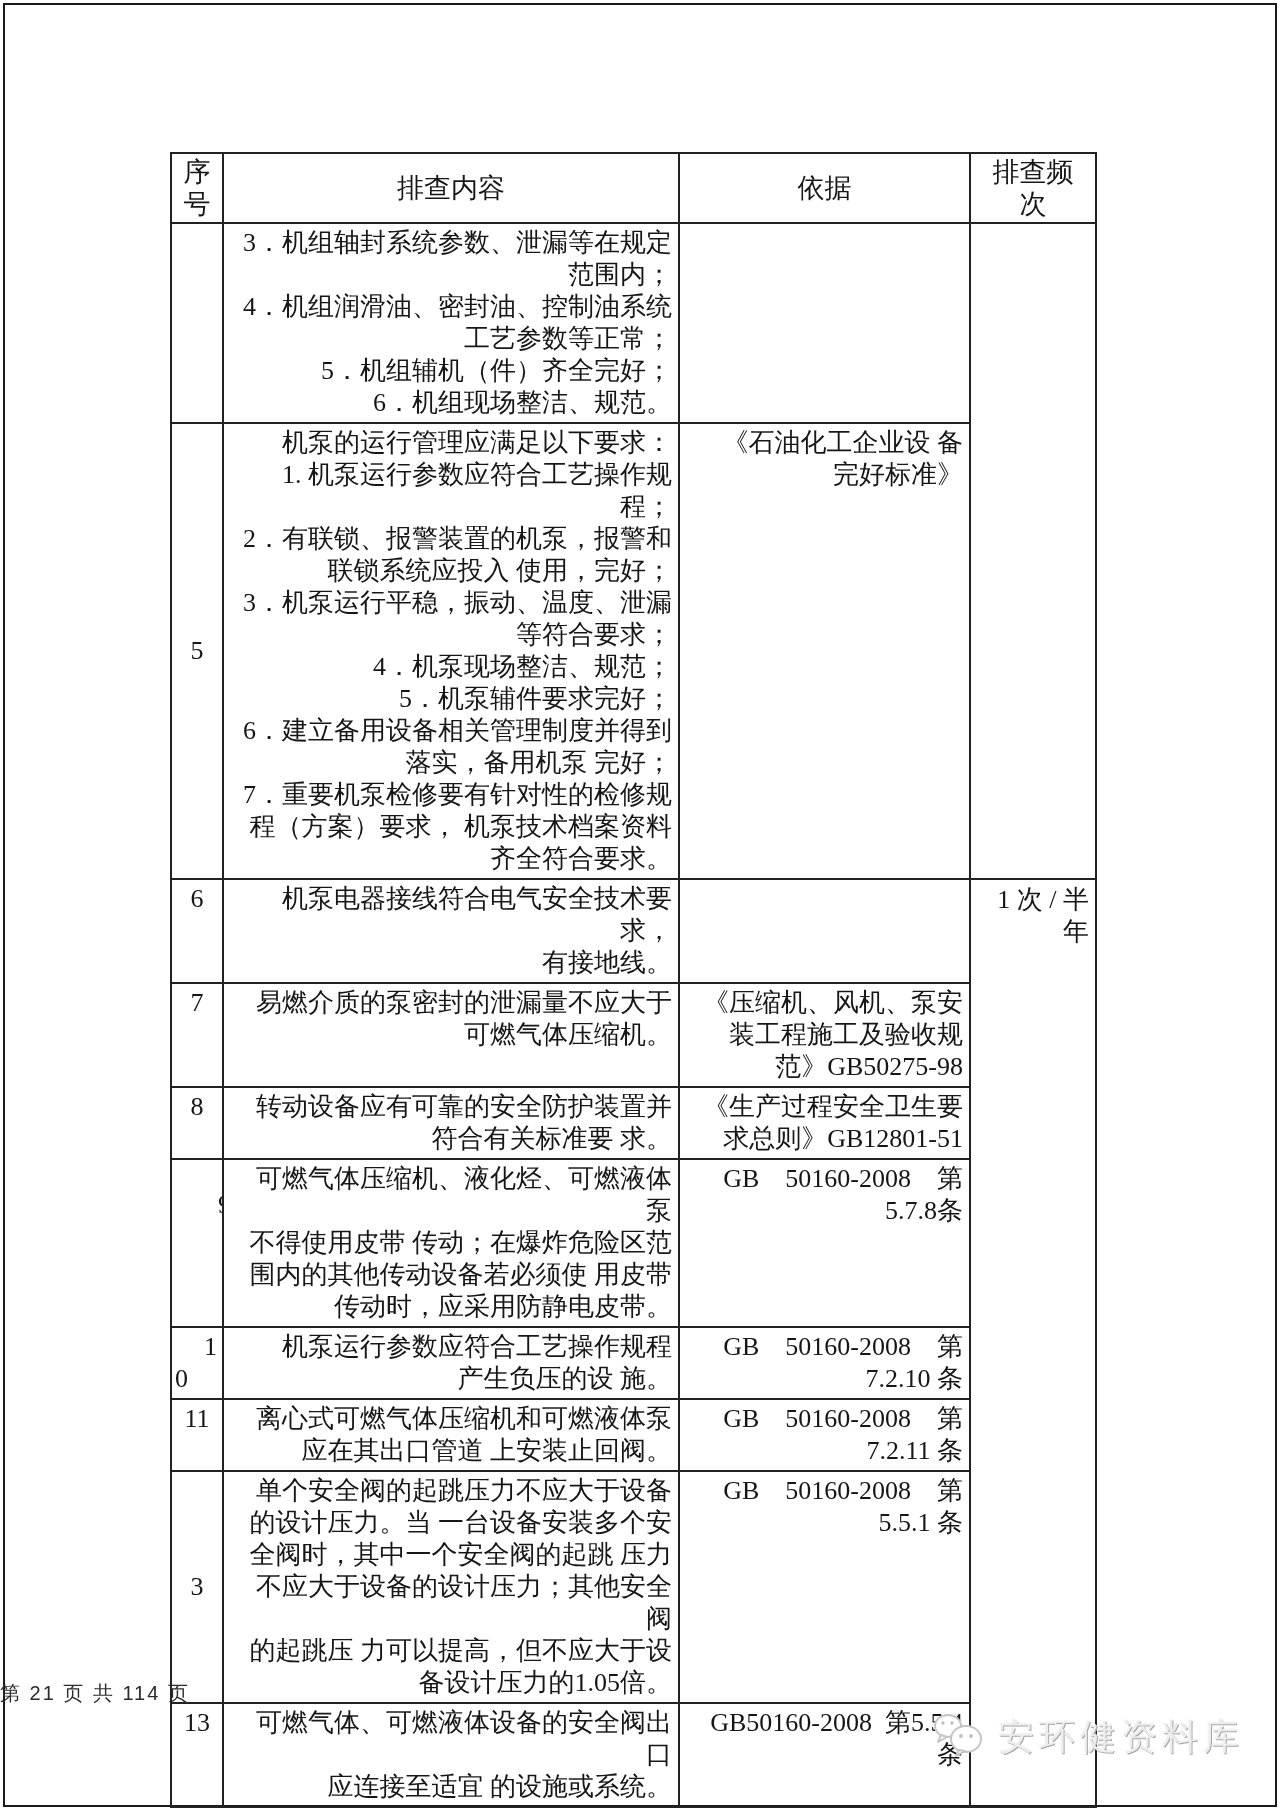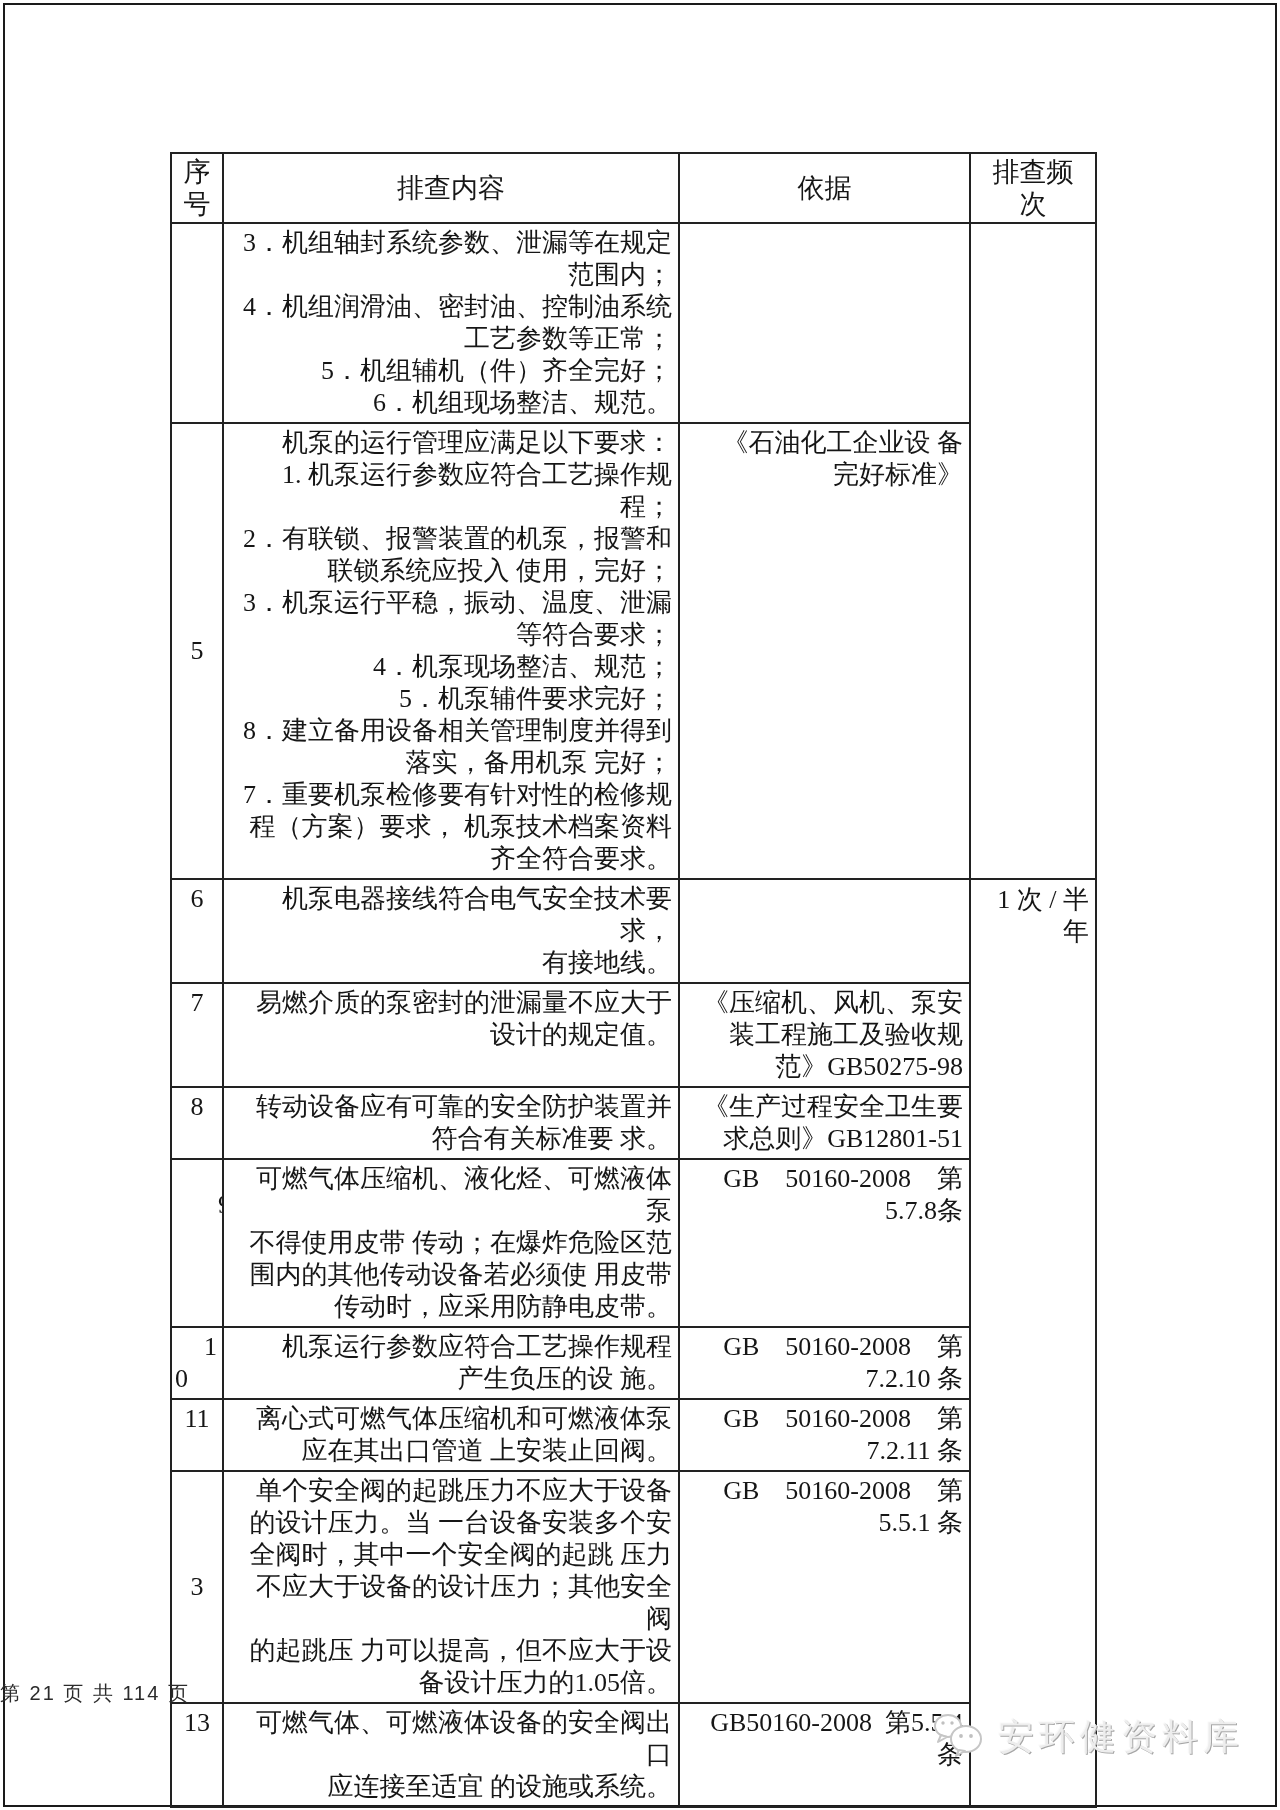--- a/index.html
+++ b/index.html
@@ -93,21 +93,21 @@
           <td class="num v-mid"><span>5</span></td>
           <td>
             <div class="pre">机泵的运行管理应满足以下要求：
 1. 机泵运行参数应符合工艺操作规程；
 2．有联锁、报警装置的机泵，报警和
 联锁系统应投入 使用，完好；
 3．机泵运行平稳，振动、温度、泄漏
 等符合要求；
 4．机泵现场整洁、规范；
 5．机泵辅件要求完好；
-8．建立备用设备相关管理制度并得到
+6．建立备用设备相关管理制度并得到
 落实，备用机泵 完好；
 7．重要机泵检修要有针对性的检修规
 程（方案）要求， 机泵技术档案资料
 齐全符合要求。</div>
           </td>
           <td>
             <div class="pre">《石油化工企业设 备
 完好标准》</div>
           </td>
         </tr>
@@ -122,21 +122,21 @@
           </td>
           <td class="freq" rowspan="8">
             <div class="pre">1 次 / 半
 年</div>
           </td>
         </tr>
         <tr>
           <td class="num"><span>7</span></td>
           <td>
             <div class="pre">易燃介质的泵密封的泄漏量不应大于
-设计的规定值。</div>
+可燃气体压缩机。</div>
           </td>
           <td>
             <div class="pre">《压缩机、风机、泵安
 装工程施工及验收规
 范》GB50275-98</div>
           </td>
         </tr>
         <tr>
           <td class="num"><span>8</span></td>
           <td>

